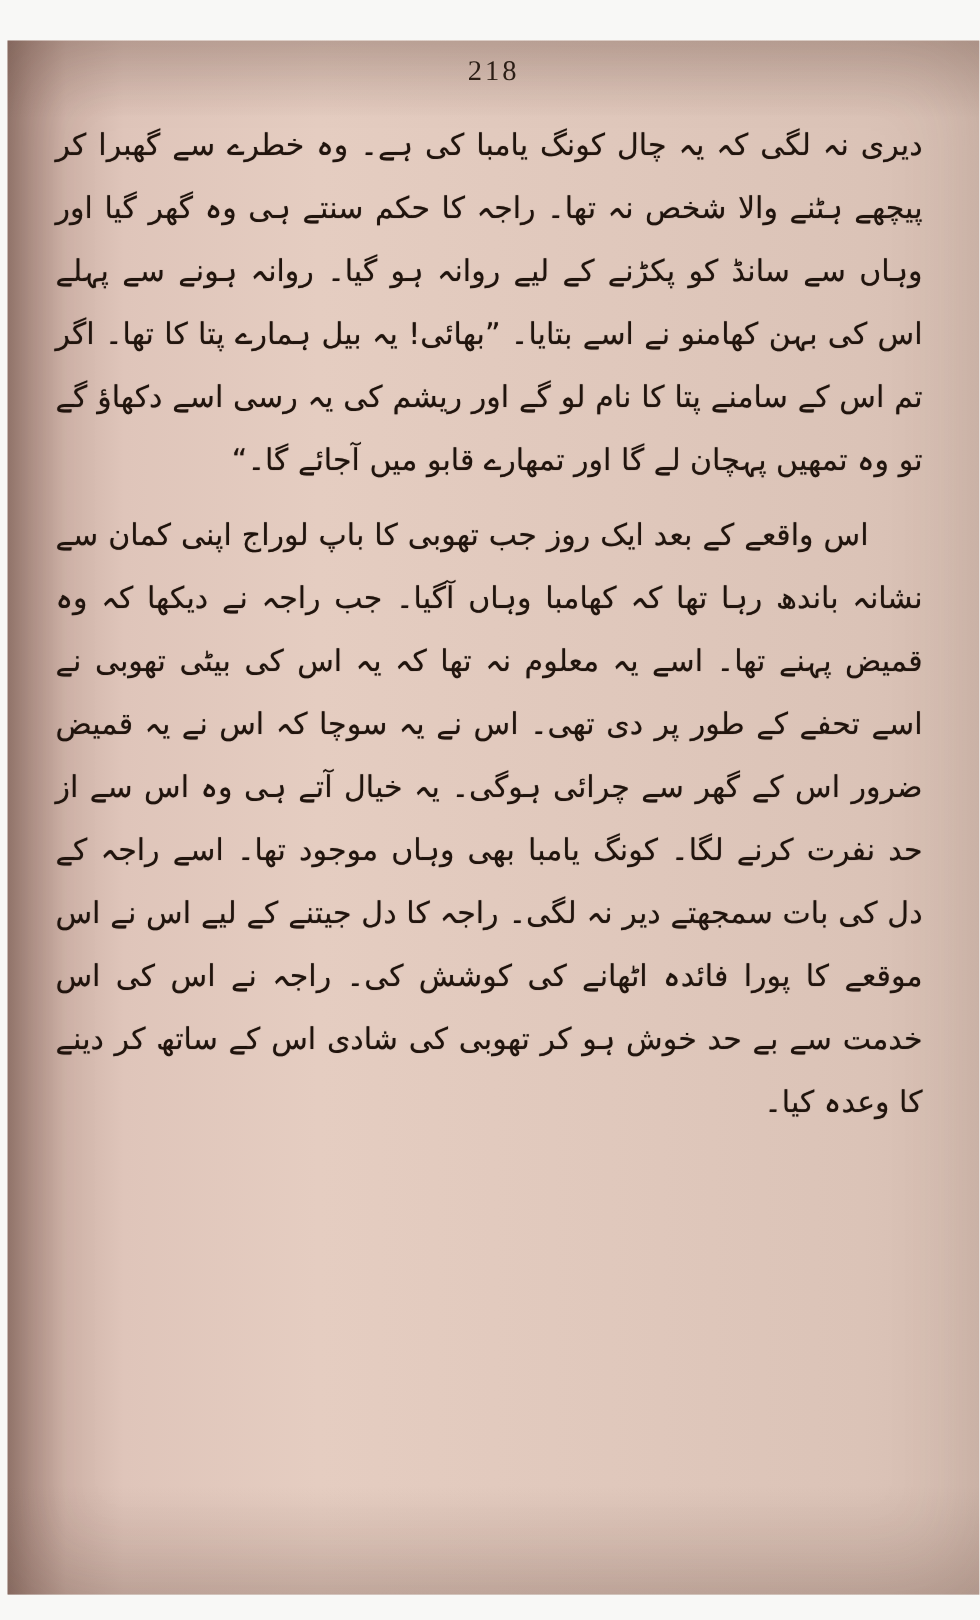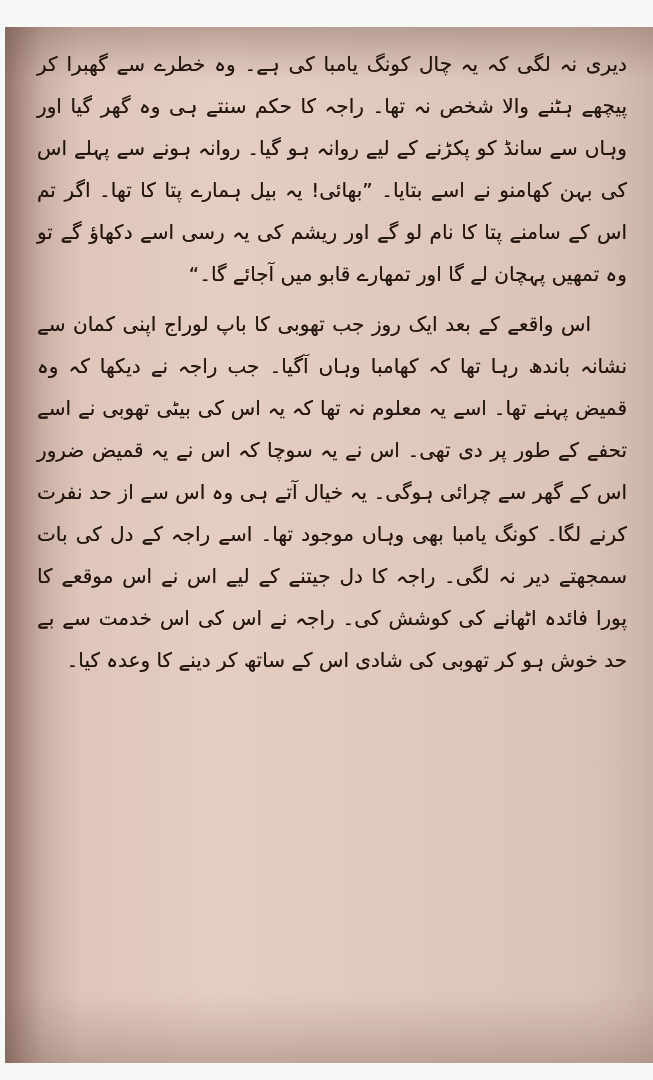--- a/index.html
+++ b/index.html
@@ -43,29 +43,30 @@
     unicode-bidi: embed;
     padding: 16px 26px 0 32px;
     font-family: "DejaVu Sans", sans-serif;
     font-size: 20px;
     line-height: 42px;
     color: #20140d;
     text-align: justify;
     text-justify: inter-word;
   }
   .para {
-    margin: 0 0 8px 0;
+    margin: 0 12px 8px 0;
     text-shadow: 0 0 0.6px rgba(32, 20, 13, 0.55);
   }
   .para.indented {
     text-indent: 36px;
   }
 </style>
 </head>
 <body>
 
 <div class="scan">
+  <div class="page-number">218</div>
 
   <div class="text-block" dir="rtl" lang="ur">
     <p class="para">دیری نہ لگی کہ یہ چال کونگ یامبا کی ہے۔ وہ خطرے سے گھبرا کر پیچھے ہٹنے والا شخص نہ تھا۔ راجہ کا حکم سنتے ہی وہ گھر گیا اور وہاں سے سانڈ کو پکڑنے کے لیے روانہ ہو گیا۔ روانہ ہونے سے پہلے اس کی بہن کھامنو نے اسے بتایا۔ ”بھائی! یہ بیل ہمارے پتا کا تھا۔ اگر تم اس کے سامنے پتا کا نام لو گے اور ریشم کی یہ رسی اسے دکھاؤ گے تو وہ تمھیں پہچان لے گا اور تمھارے قابو میں آجائے گا۔“</p>
     <p class="para indented">اس واقعے کے بعد ایک روز جب تھوبی کا باپ لوراج اپنی کمان سے نشانہ باندھ رہا تھا کہ کھامبا وہاں آگیا۔ جب راجہ نے دیکھا کہ وہ قمیض پہنے تھا۔ اسے یہ معلوم نہ تھا کہ یہ اس کی بیٹی تھوبی نے اسے تحفے کے طور پر دی تھی۔ اس نے یہ سوچا کہ اس نے یہ قمیض ضرور اس کے گھر سے چرائی ہوگی۔ یہ خیال آتے ہی وہ اس سے از حد نفرت کرنے لگا۔ کونگ یامبا بھی وہاں موجود تھا۔ اسے راجہ کے دل کی بات سمجھتے دیر نہ لگی۔ راجہ کا دل جیتنے کے لیے اس نے اس موقعے کا پورا فائدہ اٹھانے کی کوشش کی۔ راجہ نے اس کی اس خدمت سے بے حد خوش ہو کر تھوبی کی شادی اس کے ساتھ کر دینے کا وعدہ کیا۔</p>
   </div>
 </div>
 
 </body></html>

